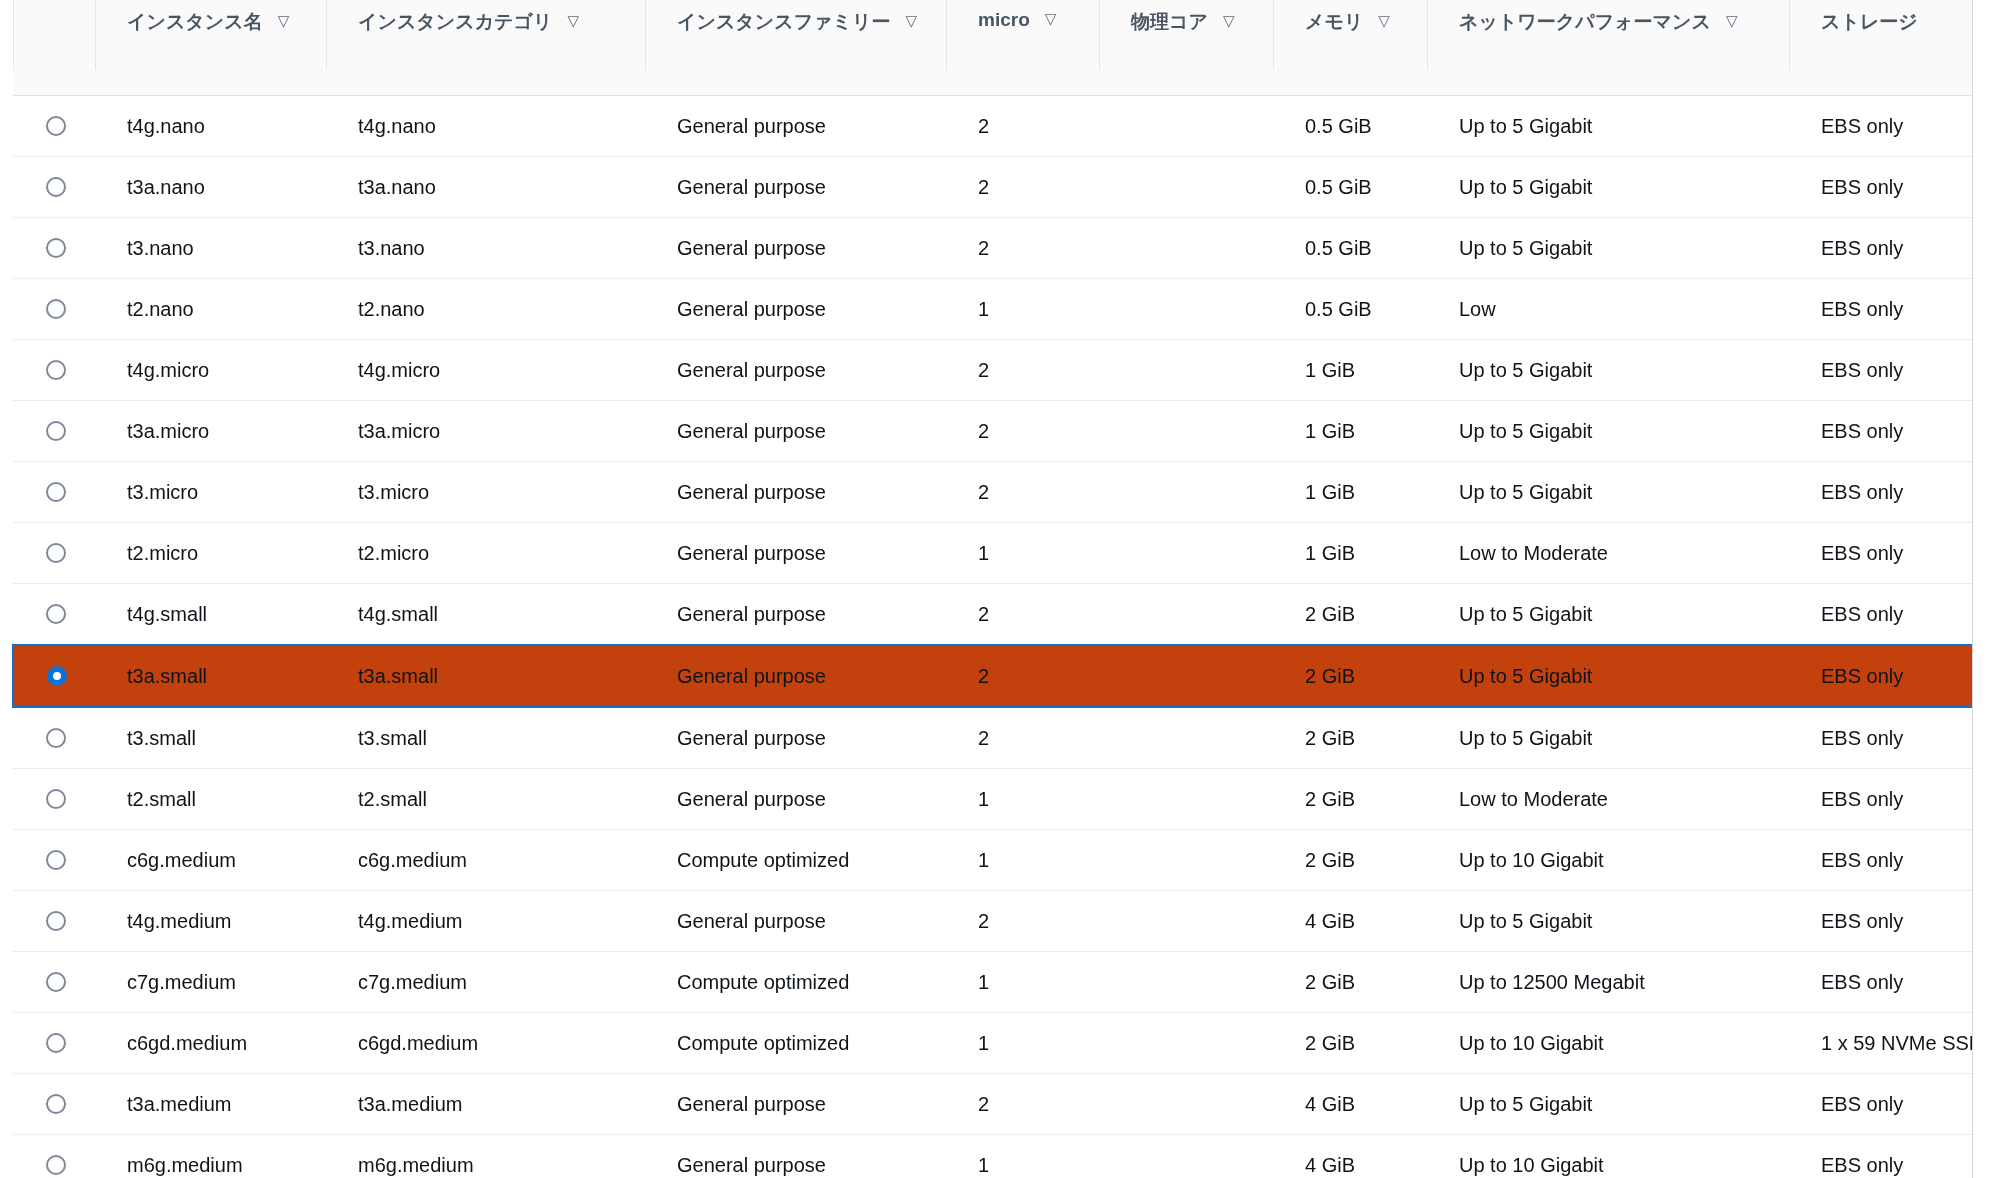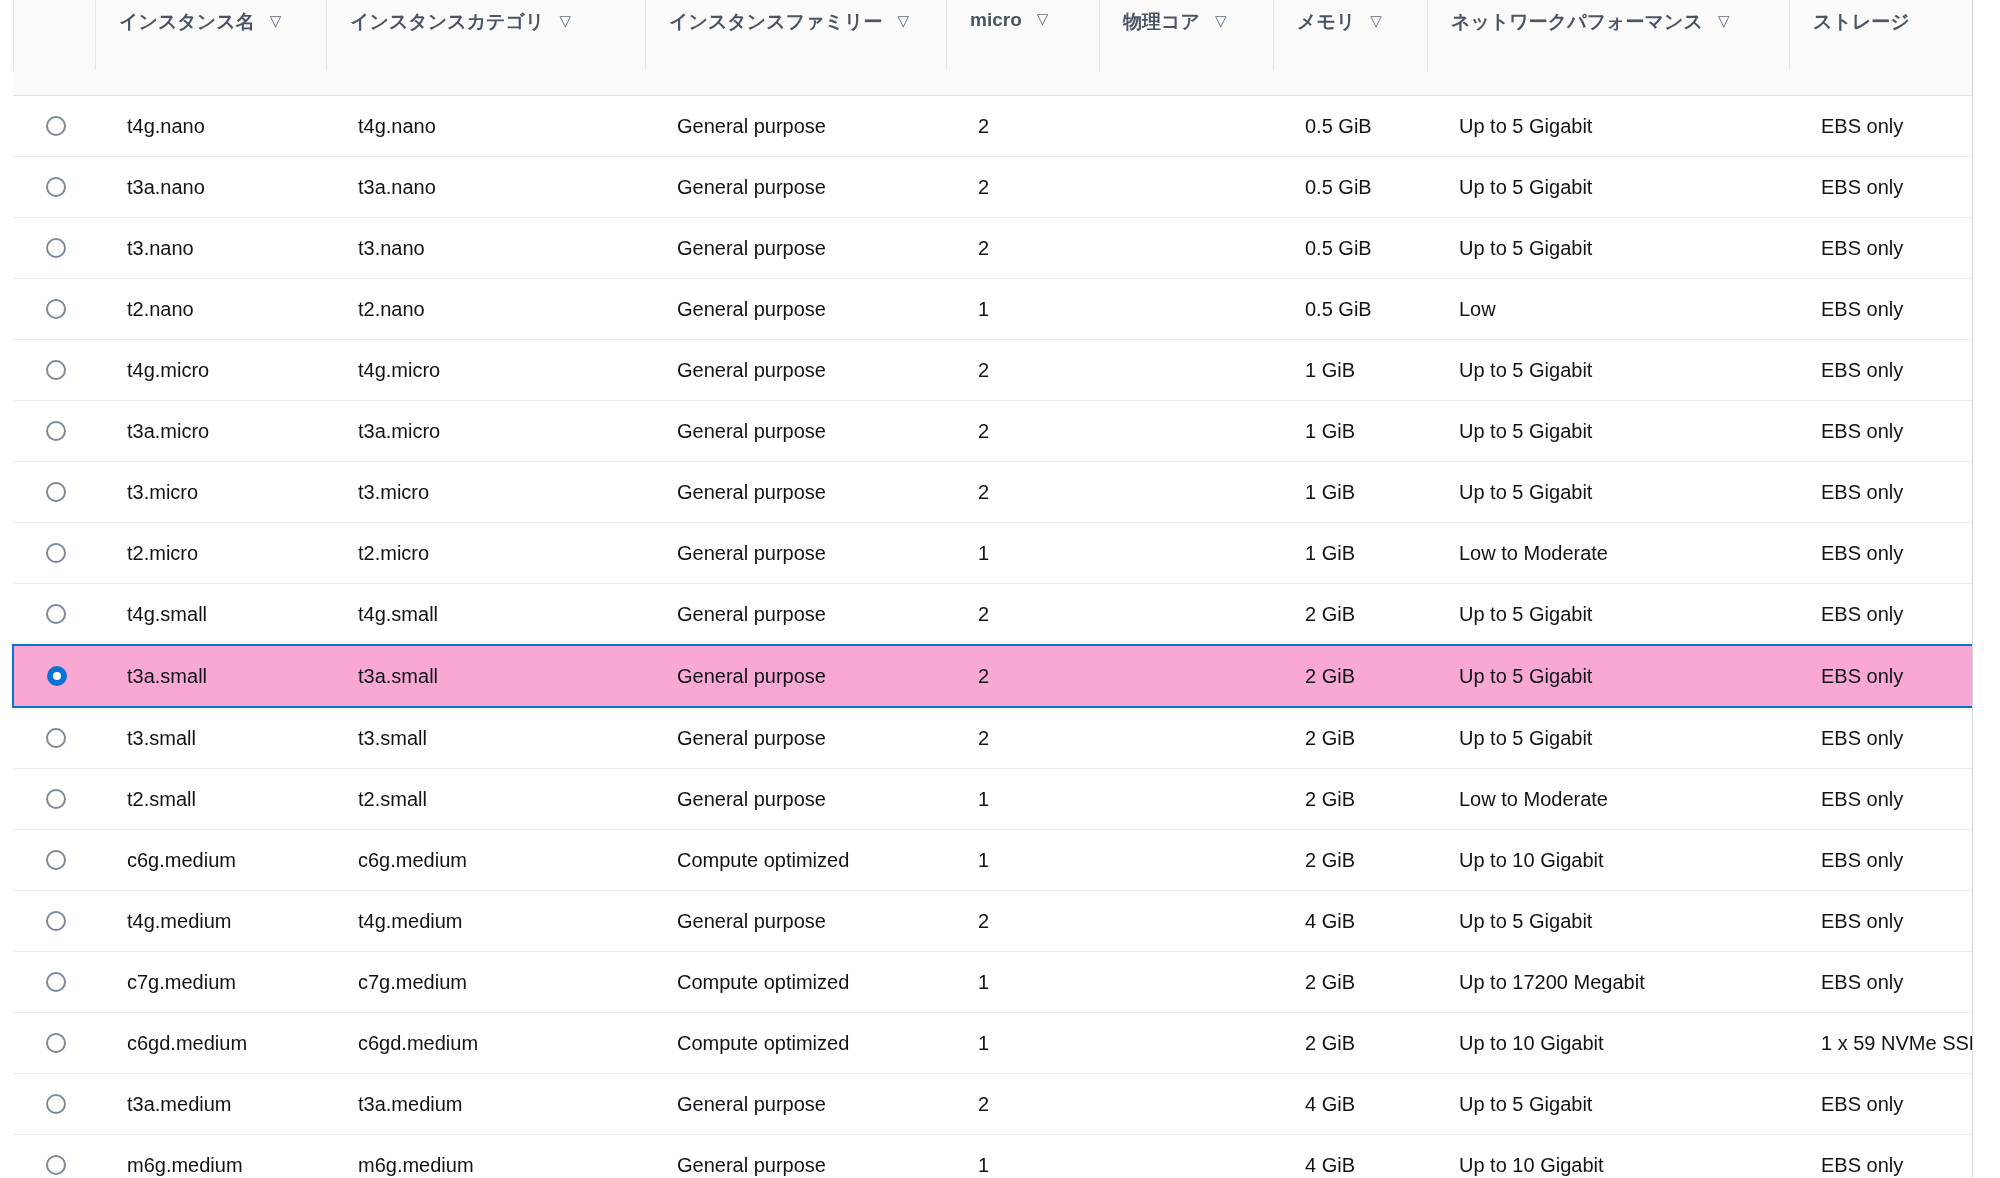--- a/index.html
+++ b/index.html
@@ -24,21 +24,21 @@
   col.c-cores   { width:174px; }
   col.c-memory  { width:154px; }
   col.c-network { width:362px; }
   col.c-storage { width:284px; }
 
   thead th {
     background:#fafafa;
     height:86px;
     vertical-align:top;
     text-align:left;
-    padding:9px 0 0 24px;
+    padding:9px 0 0 32px;
     font-size:19px;
     font-weight:bold;
     color:#4a5563;
     border-bottom:1px solid #dfe3e7;
     position:relative;
     white-space:nowrap;
   }
   thead th::before {
     content:"";
     position:absolute; left:0; top:0;
@@ -66,21 +66,21 @@
   td.select-cell { padding-left:33px; }
   .radio {
     box-sizing:border-box;
     display:block;
     width:20px; height:20px;
     border:2px solid #7d8998;
     border-radius:50%;
     background:#ffffff;
     cursor:pointer;
   }
-  tr.selected td { background:#f9a8d4; border-top:2px solid #0972d3; border-bottom:2px solid #0972d3; }
+  tr.selected td { background:#c2410c; border-top:2px solid #0972d3; border-bottom:2px solid #0972d3; }
   tr.selected td:first-child { border-left:2px solid #0972d3; }
   tr.selected .radio { border:6px solid #0972d3; }
   tbody tr { cursor:pointer; }
 </style>
 </head>
 <body>
 
 <div class="table-wrap">
   <table>
     <colgroup>
@@ -293,21 +293,21 @@
         <tr>
           <td class="select-cell">
             <span class="radio"></span>
           </td>
           <td>c7g.medium</td>
           <td>c7g.medium</td>
           <td>Compute optimized</td>
           <td>1</td>
           <td></td>
           <td>2 GiB</td>
-          <td>Up to 17200 Megabit</td>
+          <td>Up to 12500 Megabit</td>
           <td>EBS only</td>
         </tr>
         <tr>
           <td class="select-cell">
             <span class="radio"></span>
           </td>
           <td>c6gd.medium</td>
           <td>c6gd.medium</td>
           <td>Compute optimized</td>
           <td>1</td>

